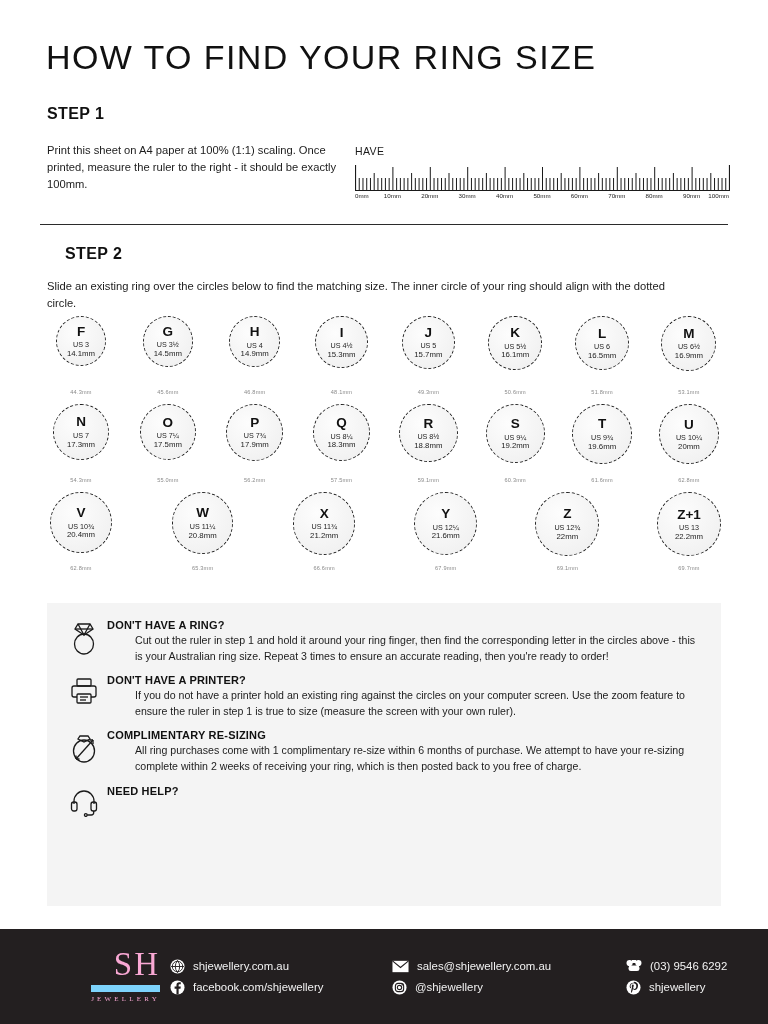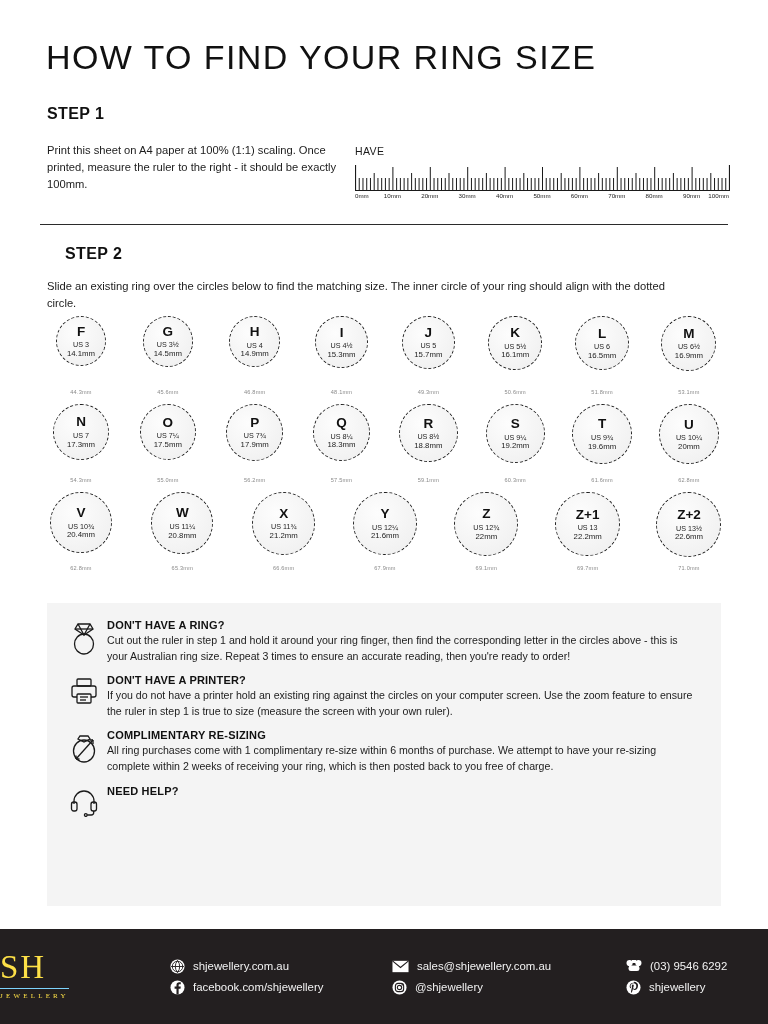--- a/index.html
+++ b/index.html
@@ -90,38 +90,38 @@
   .info-item { display: flex; margin-bottom: 10px; }
   .info-icon {
     flex: 0 0 46px; padding-top: 2px;
     display: flex; align-items: flex-start; justify-content: center;
   }
   .info-text { flex: 1; }
   .info-title {
     font-size: 11px; font-weight: bold; color: #111;
     letter-spacing: .2px; margin-bottom: 2px;
   }
-  .info-body { font-size: 10.6px; line-height: 15.6px; color: #1c1c1c; }
+  .info-body { font-size: 10.6px; line-height: 15.6px; color: #1c1c1c; margin-left: 28px; }
   .info-body b { font-weight: bold; }
 
   
   .footer {
     position: absolute; left: 0; bottom: 0;
     width: 768px; height: 95px;
     background: #231f20;
     display: flex; align-items: center;
   }
   .logo {
-    width: 160px; text-align: left; color: #fde047;
+    width: 160px; text-align: right; color: #f9a8d4;
     font-family: "Liberation Serif", serif;
   }
   .logo-sh { font-size: 33px; letter-spacing: 2px; line-height: 1; }
   .logo-sub {
     font-size: 7px; letter-spacing: 3.2px; margin-top: 4px;
-    border-top: 1px solid #7dd3fc; padding-top: 3px; display: inline-block;
+    border-top: 7px solid #7dd3fc; padding-top: 3px; display: inline-block;
   }
   .contacts { flex: 1; padding-left: 10px; }
   .contact-row { display: flex; align-items: center; margin: 6px 0; }
   .contact {
     display: flex; align-items: center; color: #f2f2f2;
     font-size: 11.4px; margin-right: 26px; white-space: nowrap;
   }
   .contact .ci { margin-right: 8px; display: flex; align-items: center; }
   .c-w1 { width: 196px; }
   .c-w2 { width: 208px; }
@@ -441,28 +441,20 @@
           <div class="circumf">69.1mm</div>
         </div>
         <div class="circ-cell">
           <div class="circ" style="width:64.3px;height:64.3px">
             <span class="letter">Z+1</span>
             <span class="us">US 13</span>
             <span class="mm">22.2mm</span>
           </div>
           <div class="circumf">69.7mm</div>
         </div>
-        <div class="circ-cell">
-          <div class="circ" style="width:65.0px;height:65.0px">
-            <span class="letter">Z+2</span>
-            <span class="us">US 13½</span>
-            <span class="mm">22.6mm</span>
-          </div>
-          <div class="circumf">71.0mm</div>
-        </div>
       </div>
     </div>
 
   <div class="infobox" id="infobox">
       <div class="info-item">
         <div class="info-icon">
           <svg width="30" height="34" viewBox="0 0 30 34" fill="none" stroke="#1a1a1a" stroke-width="1.3">
             <path d="M9 3 L21 3 L24 8 L15 14 L6 8 Z"></path>
             <path d="M9 3 L15 14 L21 3"></path>
             <path d="M6 8 L24 8"></path>

